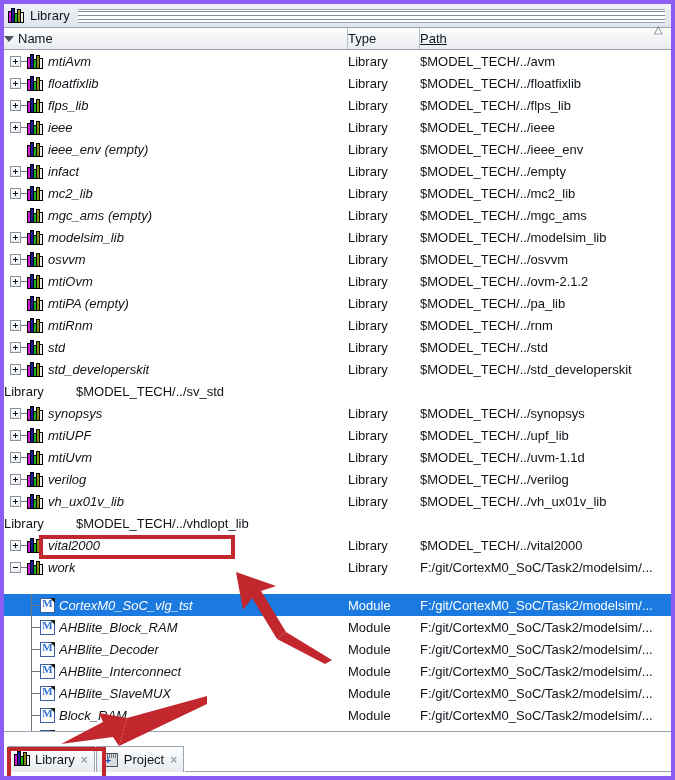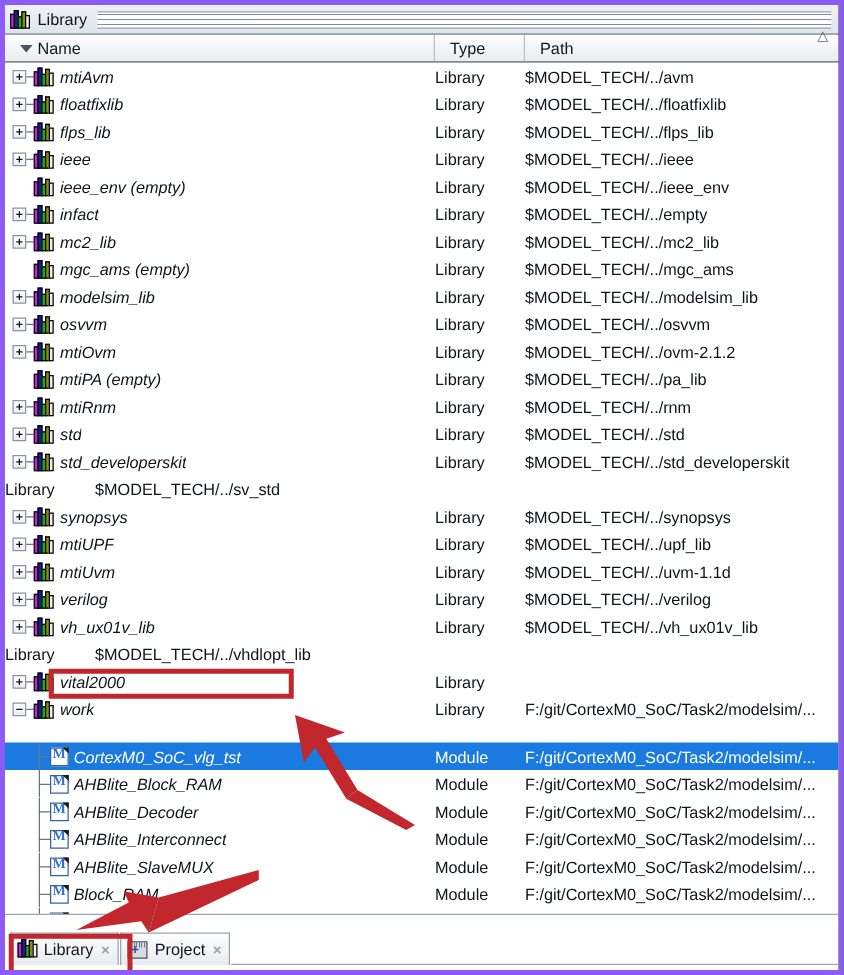--- a/index.html
+++ b/index.html
@@ -113,27 +113,27 @@
     box-sizing: border-box;
     display: flex;
     font-size: 13px;
     color: #10161c;
   }
   .hdr .cell {
     box-sizing: border-box;
     border-right: 1px solid #b8bfc7;
     display: flex;
     align-items: center;
-    padding-left: 12px;
+    padding-left: 0;
     position: relative;
     height: 100%;
   }
   .hdr .cell.c-name { width: 344px; }
   .hdr .cell.c-type { width: 72px; }
-  .hdr .cell.c-path { flex: 1; border-right: none; }
+  .hdr .cell.c-path { flex: 1; border-right: none; text-decoration: underline; }
   .sort-caret {
     width: 0; height: 0;
     border-left: 5px solid transparent;
     border-right: 5px solid transparent;
     border-top: 6px solid #4a5560;
     margin-right: 4px;
     flex: 0 0 auto;
   }
   .sort-tri {
     position: absolute;
@@ -709,20 +709,21 @@
           <span class="lib-icon">
             <i></i>
             <i></i>
             <i></i>
             <i></i>
             <i></i>
           </span>
           <span class="name-label">vital2000</span>
         </div>
         <div class="cell-type">Library</div>
+        <div class="cell-path">$MODEL_TECH/../vital2000</div>
       </div>
       <div class="row">
         <div class="cell-name">
           <span class="expander"></span>
           <span class="elbow"></span>
           <span class="lib-icon">
             <i></i>
             <i></i>
             <i></i>
             <i></i>

